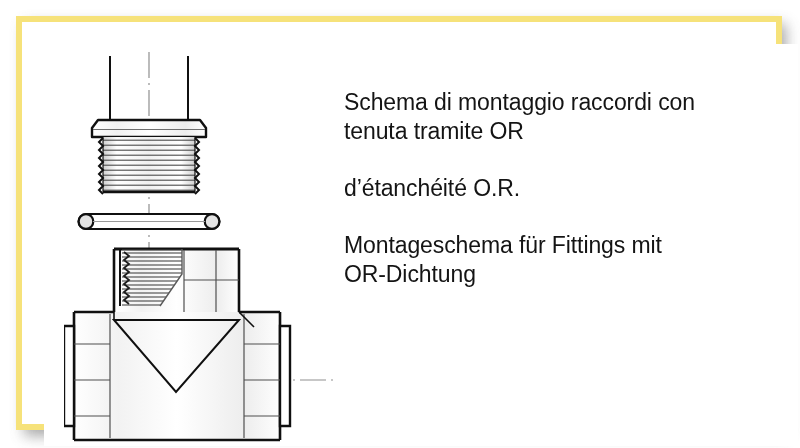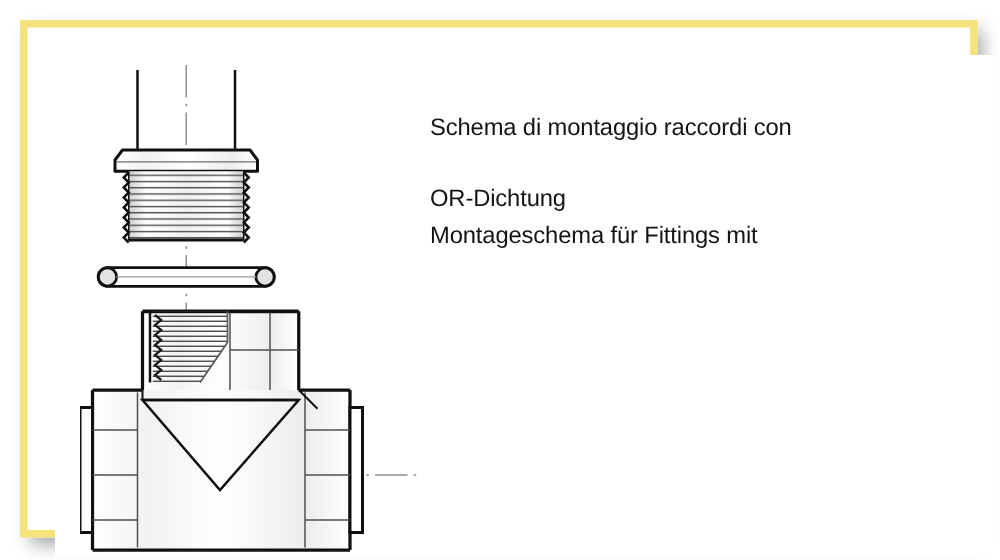--- a/index.html
+++ b/index.html
@@ -70,21 +70,21 @@
     position: absolute;
     left: 300px;
     top: 44px;
     width: 446px;
   }
   .caption-block {
     margin-bottom: 28px;
   }
   .caption-line {
     font-family: "Liberation Sans", sans-serif;
-    font-size: 19px;
+    font-size: 23px;
     line-height: 29px;
     color: #141414;
     letter-spacing: -0.1px;
     white-space: nowrap;
   }
 </style>
 </head>
 <body>
 
 <div id="root">
@@ -221,27 +221,29 @@
             <path d="M 175,268 L 190,283" fill="none" stroke="#101010" stroke-width="1.6"></path>
             <path d="M 50,268 L 50,276" fill="none" stroke="#101010" stroke-width="1.6"></path>
           </g>
         </svg>
       </div>
 
       <div id="captions">
 
         <div class="caption-block">
           <div class="caption-line">Schema di montaggio raccordi con</div>
+          <div class="caption-line">tenuta tramite OR</div>
         </div>
 
         <div class="caption-block">
+          <div class="caption-line">d’étanchéité O.R.</div>
         </div>
 
         <div class="caption-block">
+          <div class="caption-line">Montageschema für Fittings mit</div>
           <div class="caption-line">OR-Dichtung</div>
-          <div class="caption-line">Montageschema für Fittings mit</div>
         </div>
 
       </div>
 
     </div>
   </div>
 </div>
 
 </body></html>

